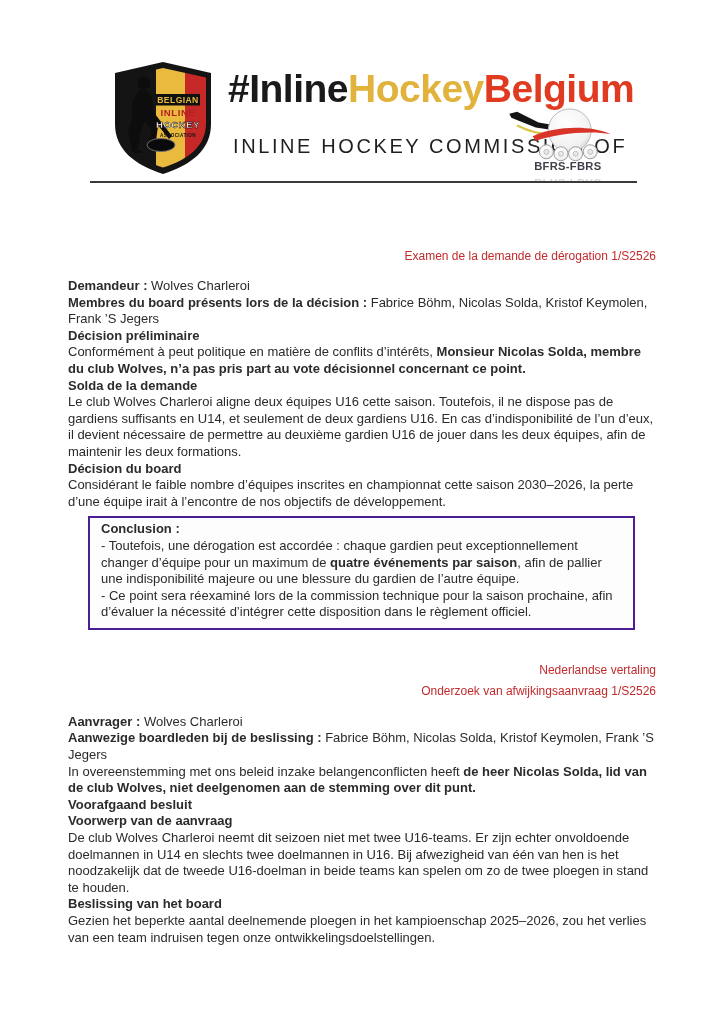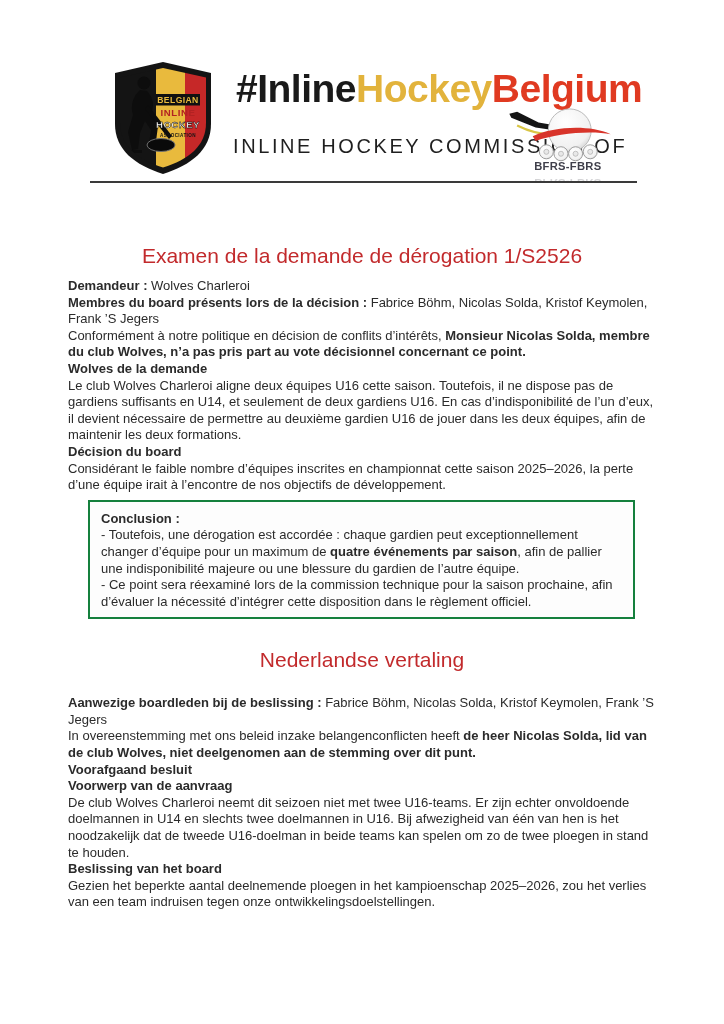--- a/index.html
+++ b/index.html
@@ -20,21 +20,21 @@
     overflow:hidden;
   }
   
   .shield-logo{
     position:absolute;
     left:108px; top:60px;
     width:110px; height:116px;
   }
   .brand-title{
     position:absolute;
-    left:236px; top:68px;
+    left:228px; top:68px;
     font-size:39px;
     font-weight:700;
     letter-spacing:-0.5px;
     white-space:nowrap;
     line-height:1.1;
   }
   .commission-line{
     position:absolute;
     left:233px; top:135px;
     font-size:20px;
@@ -54,41 +54,41 @@
     background:var(--rule-color);
   }
   
   .content{
     position:absolute;
     left:68px; top:246px;
     width:588px;
   }
   .section-title{
     color:var(--heading-red);
-    font-size:21px;
+    font-size:12px;
     line-height:20px;
     font-weight:400;
-    text-align:center;
+    text-align:right;
   }
   .fr-title{ margin-bottom:12px; }
   .dutch-titles{
     margin-top:30px;
-    margin-bottom:25px;
+    margin-bottom:12px;
     line-height:21px;
   }
   .paragraphs .para{
     font-size:13px;
     line-height:16.6px;
     color:#2b2b2b;
   }
   .para .b{ font-weight:700; }
   .conclusion-box{
     margin:6px 21px 12px 20px;
-    border:2px solid #15803d;
-    padding:9px 11px 7px 11px;
+    border:2px solid #4c1d95;
+    padding:3px 11px 7px 11px;
     background:#fdfdfd;
   }
 </style>
 </head>
 <body>
 
 <div class="page">
 
   <svg class="shield-logo" viewBox="0 0 110 116" xmlns="http://www.w3.org/2000/svg">
 
@@ -156,38 +156,41 @@
 
   <div class="header-rule"></div>
 
   <main class="content">
 
     <h1 class="section-title fr-title">Examen de la demande de dérogation 1/S2526</h1>
 
     <div class="paragraphs">
         <p class="para"><span class="b">Demandeur : </span><span>Wolves Charleroi</span></p>
         <p class="para"><span class="b">Membres du board présents lors de la décision : </span><span>Fabrice Böhm, Nicolas Solda, Kristof Keymolen, Frank ’S Jegers</span></p>
-        <p class="para"><span>Conformément à notre politique en décision de conflits d’intérêts, </span><span class="b">Monsieur Nicolas Solda, membre du club Wolves, n’a pas pris part au vote décisionnel concernant ce point.</span></p>
-        <p class="para"><span class="b">Wolves de la demande</span></p>
+        <p class="para"><span class="b">Décision préliminaire</span></p>
+        <p class="para"><span>Conformément à peut politique en matière de conflits d’intérêts, </span><span class="b">Monsieur Nicolas Solda, membre du club Wolves, n’a pas pris part au vote décisionnel concernant ce point.</span></p>
+        <p class="para"><span class="b">Solda de la demande</span></p>
         <p class="para"><span>Le club Wolves Charleroi aligne deux équipes U16 cette saison. Toutefois, il ne dispose pas de gardiens suffisants en U14, et seulement de deux gardiens U16. En cas d’indisponibilité de l’un d’eux, il devient nécessaire de permettre au deuxième gardien U16 de jouer dans les deux équipes, afin de maintenir les deux formations.</span></p>
         <p class="para"><span class="b">Décision du board</span></p>
-        <p class="para"><span>Considérant le faible nombre d’équipes inscrites en championnat cette saison 2025–2026, la perte d’une équipe irait à l’encontre de nos objectifs de développement.</span></p>
+        <p class="para"><span>Considérant le faible nombre d’équipes inscrites en championnat cette saison 2030–2026, la perte d’une équipe irait à l’encontre de nos objectifs de développement.</span></p>
       </div>
 
     <div class="conclusion-box paragraphs">
         <p class="para"><span class="b">Conclusion :</span></p>
         <p class="para"><span>- Toutefois, une dérogation est accordée : chaque gardien peut exceptionnellement changer d’équipe pour un maximum de </span><span class="b">quatre événements par saison</span><span>, afin de pallier une indisponibilité majeure ou une blessure du gardien de l’autre équipe.</span></p>
         <p class="para"><span>- Ce point sera réexaminé lors de la commission technique pour la saison prochaine, afin d’évaluer la nécessité d’intégrer cette disposition dans le règlement officiel.</span></p>
       </div>
 
     <div class="section-title dutch-titles">
       <div>Nederlandse vertaling</div>
+      <div>Onderzoek van afwijkingsaanvraag 1/S2526</div>
     </div>
 
     <div class="paragraphs">
+        <p class="para"><span class="b">Aanvrager : </span><span>Wolves Charleroi</span></p>
         <p class="para"><span class="b">Aanwezige boardleden bij de beslissing : </span><span>Fabrice Böhm, Nicolas Solda, Kristof Keymolen, Frank ’S Jegers</span></p>
         <p class="para"><span>In overeenstemming met ons beleid inzake belangenconflicten heeft </span><span class="b">de heer Nicolas Solda, lid van de club Wolves, niet deelgenomen aan de stemming over dit punt.</span></p>
         <p class="para"><span class="b">Voorafgaand besluit</span></p>
         <p class="para"><span class="b">Voorwerp van de aanvraag</span></p>
         <p class="para"><span>De club Wolves Charleroi neemt dit seizoen niet met twee U16-teams. Er zijn echter onvoldoende doelmannen in U14 en slechts twee doelmannen in U16. Bij afwezigheid van één van hen is het noodzakelijk dat de tweede U16-doelman in beide teams kan spelen om zo de twee ploegen in stand te houden.</span></p>
         <p class="para"><span class="b">Beslissing van het board</span></p>
         <p class="para"><span>Gezien het beperkte aantal deelnemende ploegen in het kampioenschap 2025–2026, zou het verlies van een team indruisen tegen onze ontwikkelingsdoelstellingen.</span></p>
       </div>
 
   </main>

